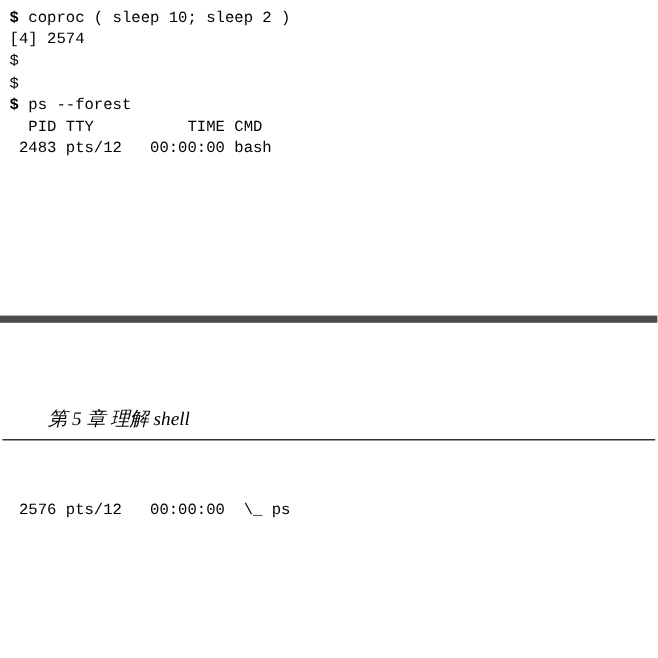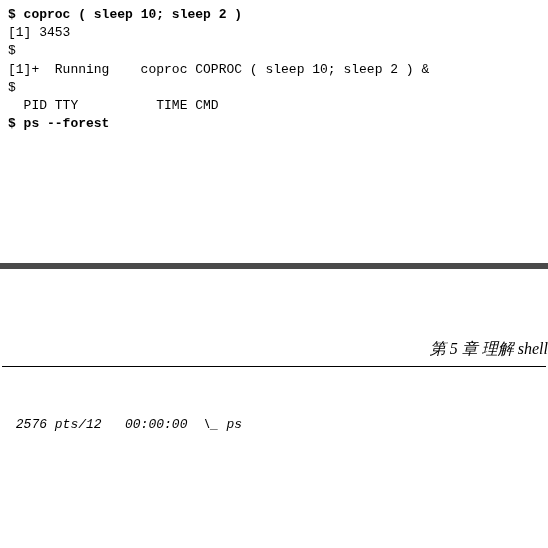--- a/index.html
+++ b/index.html
@@ -9,63 +9,61 @@
     background: #fff;
     font-family: "Courier New", monospace;
     font-size: 13px;
     color: #000;
   }
   .code-block {
     padding: 6px 8px 10px 8px;
     line-height: 1.4;
   }
   .prompt { font-weight: bold; }
-  .bold { font-weight: bold; }
+  .bold { font-weight: normal; }
   .line { white-space: pre; }
   .divider-gap {
     height: 120px;
   }
   .page-divider {
     height: 6px;
     background: #4a4a4a;
     width: 100%;
   }
   .below-gap { height: 70px; }
   .chapter-heading {
     font-family: "SimSun", "Songti SC", serif;
     font-size: 16px;
     font-style: italic;
     padding-left: 40px;
     padding-bottom: 6px;
-    text-align: right;
   }
   .chapter-heading .num { font-style: italic; }
   .chapter-rule {
     border-top: 1px solid #000;
     margin: 0 2px 0 2px;
   }
   .footer-code {
     padding: 20px 8px 6px 8px;
     white-space: pre;
     font-family: "Courier New", monospace;
     font-size: 13px;
-    font-style: italic;
   }
 </style>
 </head>
 <body>
 
 <div class="code-block">
   <div class="line"><span class="prompt">$ </span><span class="bold">coproc ( sleep 10; sleep 2 )</span></div>
-  <div class="line">[1] 3453</div>
+  <div class="line">[4] 2574</div>
   <div class="line">$</div>
-  <div class="line">[1]+  Running    coproc COPROC ( sleep 10; sleep 2 ) &amp;</div>
   <div class="line">$</div>
+  <div class="line"><span class="prompt">$ </span><span class="bold">ps --forest</span></div>
   <div class="line">  PID TTY          TIME CMD</div>
-  <div class="line"><span class="prompt">$ </span><span class="bold">ps --forest</span></div>
+  <div class="line"> 2483 pts/12   00:00:00 bash</div>
 </div>
 
 <div class="divider-gap"></div>
 <div class="page-divider"></div>
 <div class="below-gap"></div>
 
 <div class="chapter-heading">
   <span class="num">第 5 章   理解 shell</span>
 </div>
 <div class="chapter-rule"></div>

